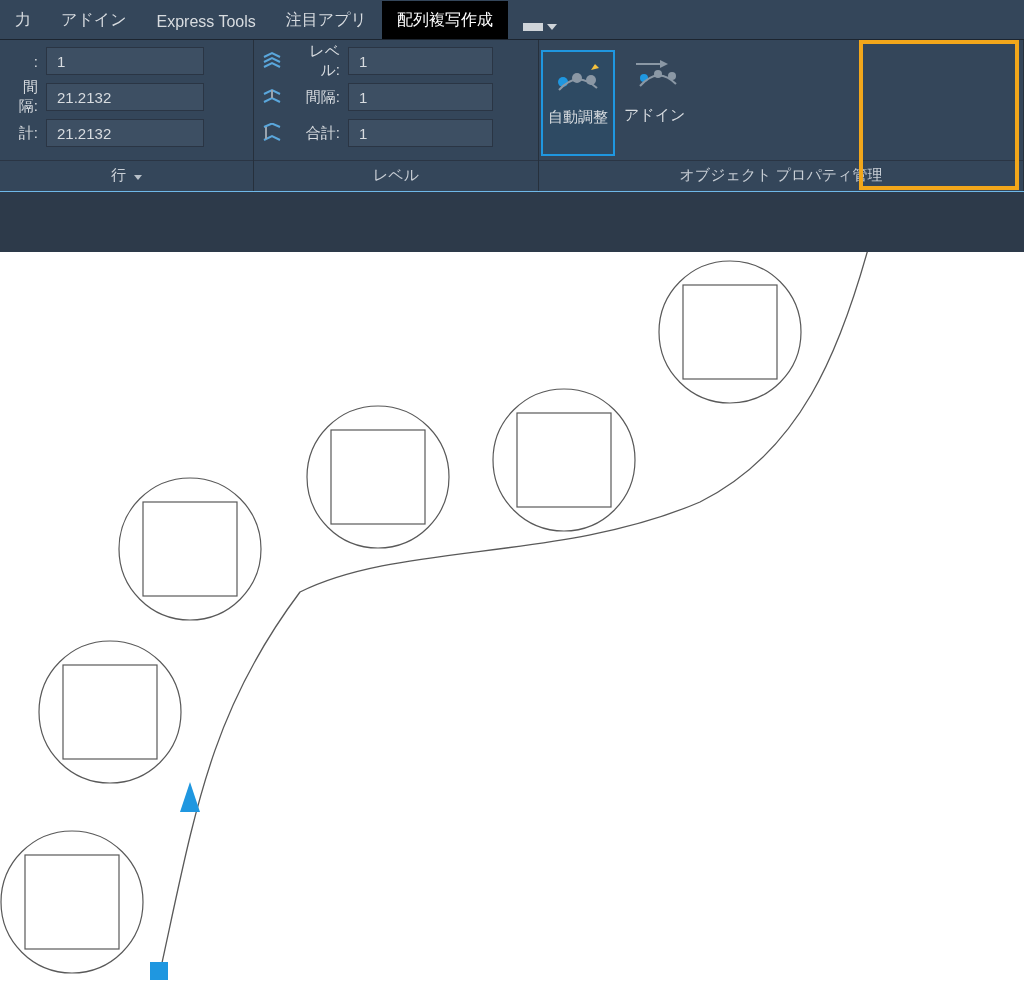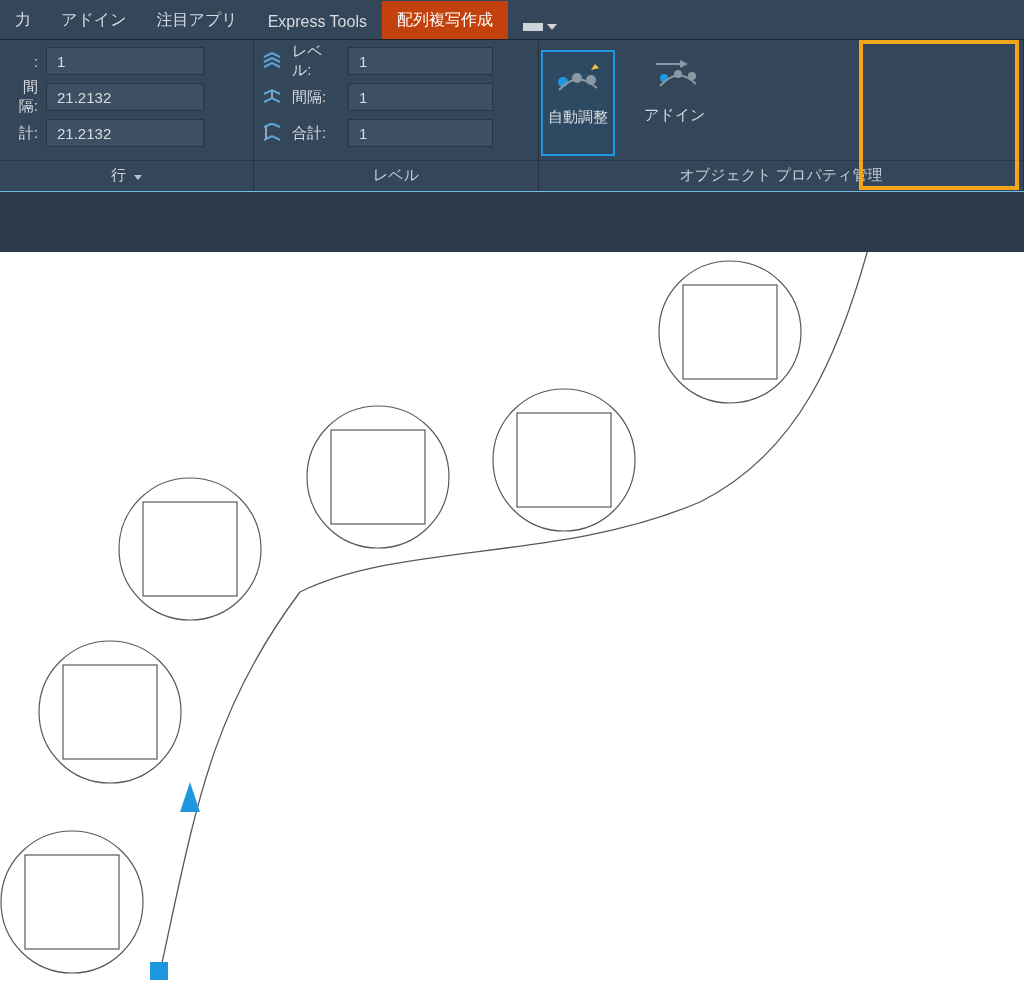--- a/index.html
+++ b/index.html
@@ -21,21 +21,21 @@
     background: #34465a;
     border-bottom: 1px solid #1c2530;
   }
   .tab {
     padding: 9px 15px 8px 15px;
     color: #d8dce0;
     font-size: 16px;
     cursor: pointer;
   }
   .tab.active {
-    background: #c2410c;
+    background: #000000;
     color: #ffffff;
   }
   .tab.extra {
     display:flex;
     align-items:center;
     gap:4px;
   }
   .dropdown-triangle {
     width:0;height:0;border-left:5px solid transparent;border-right:5px solid transparent;border-top:6px solid #cfd4d9;display:inline-block;
   }
@@ -65,21 +65,21 @@
     display:flex;
     align-items:center;
     gap:8px;
     height:30px;
   }
   .row-icon {
     width:22px;height:22px;
     flex:0 0 22px;
     display:flex;align-items:center;justify-content:center;
   }
-  .row-label { width:48px; color:#d8dce0; }
+  .row-label { width:48px; color:#d8dce0;text-align:right; }
   .row-input {
     background:#3d4f63;
     border:1px solid #2a3544;
     color:#d8dce0;
     height:28px;
     padding:0 10px;
     font-size:15px;
     width:158px;
   }
   .panel-title {
@@ -88,21 +88,21 @@
     padding:5px 0 6px 0;
     font-size:15px;
     border-top:1px solid #2a3544;
   }
   .panel-title .chevron {
     display:inline-block;margin-left:4px;
     width:0;height:0;border-left:4px solid transparent;border-right:4px solid transparent;border-top:5px solid #b8c0c8;
   }
 
   
-  .bigbtn-strip { display:flex; height:100%;gap:20px; }
+  .bigbtn-strip { display:flex; height:100%; }
   .bigbtn {
     display:flex;flex-direction:column;align-items:center;justify-content:flex-start;
     padding:10px 7px 0 7px;
     gap:10px;
     border-right:1px solid transparent;
     cursor:pointer;
   }
   .bigbtn.selected {
     background:#2e4a63;
     border:2px solid #1f97e0;
@@ -135,22 +135,22 @@
     position:absolute; top:192px; left:0; width:1024px; height:60px;
     background:#2d3a4a;
   }
 </style>
 </head>
 <body>
 
 <div class="tabstrip">
   <div class="tab">力</div>
   <div class="tab">アドイン</div>
+  <div class="tab">Express Tools</div>
   <div class="tab">注目アプリ</div>
-  <div class="tab">Express Tools</div>
   <div class="tab active">配列複写作成</div>
   <div class="tab extra">
     <span style="width:20px;height:8px;background:#cfd4d9;display:inline-block"></span>
     <span class="dropdown-triangle"></span>
   </div>
 </div>
 
 <div class="ribbon">
 
   <div class="panel" style="width:254px">

